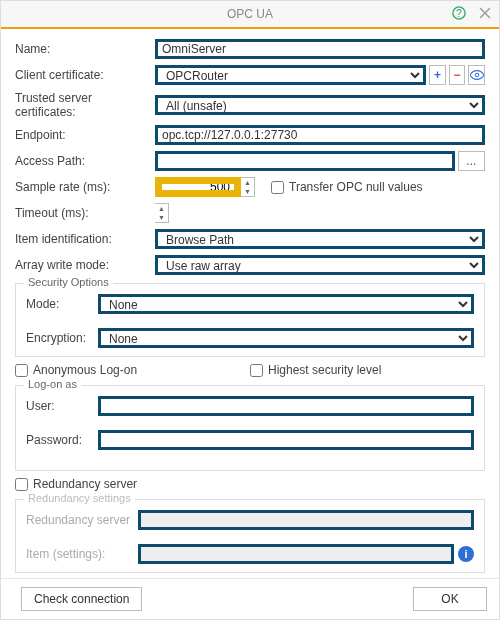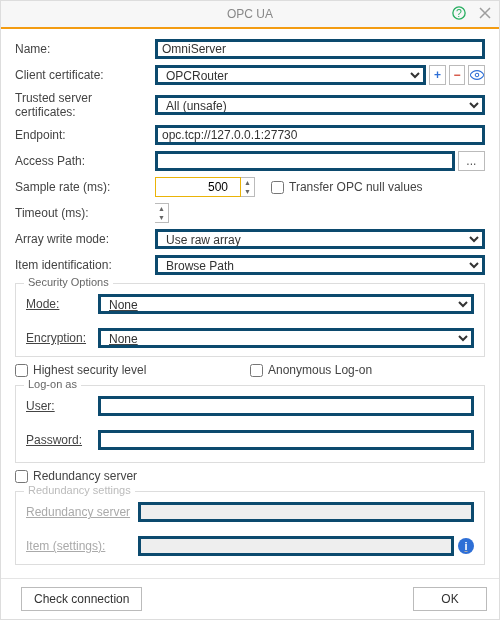--- a/index.html
+++ b/index.html
@@ -35,27 +35,27 @@
 .iconbtn{
   width:20px;height:20px;border:1px solid #bbb;background:#fff;color:#555;
   display:flex;align-items:center;justify-content:center;padding:0;
 }
 .iconbtn.blue{color:#2e6fd6;font-weight:bold}
 .iconbtn.red{color:#d34b3a;font-weight:bold}
 .iconbtn.eye{color:#2e6fd6}
 .spin{
   display:flex;align-items:center;
 }
-.spin input{width:86px;text-align:right;padding-right:12px;height:20px;border:1px solid #eab308}
+.spin input{width:86px;text-align:right;padding-right:4px;height:20px;border:7px solid #eab308}
 .spin .sp{display:flex;flex-direction:column;border:1px solid #bbb;border-left:0;width:14px;height:20px}
 .spin .sp div{flex:1;font-size:7px;display:flex;align-items:center;justify-content:center;color:#666;line-height:1}
 .cbx{display:flex;align-items:center;gap:5px}
 .cbx input{margin:0}
 .group{
-  border:1px solid #ddd;padding:10px 10px 8px;margin:8px 0 6px;position:relative;text-decoration:underline;
+  border:1px solid #ddd;padding:10px 10px 8px;margin:8px 0 6px;position:relative;
 }
 .group .legend{
   position:absolute;top:-8px;left:8px;background:#fff;padding:0 4px;color:#666;font-size:11px
 }
 .group.disabled{color:#aaa}
 .group.disabled .legend{color:#bbb}
 .group.disabled input.txt{background:#eee;color:#aaa}
 .subrow{display:flex;align-items:center;margin-bottom:14px}
 .sublbl{width:72px}
 .sublbl2{width:112px}
@@ -164,63 +164,63 @@
       <div class="spin">
         <div class="sp">
             <div>▲</div>
             <div>▼</div>
           </div>
       </div>
     </div>
   </div>
 
   <div class="row">
+    <div class="lbl">Item identification:</div>
+    <div class="field">
+        <select class="sel"><option>Browse Path</option></select>
+      </div>
+  </div>
+
+  <div class="row">
     <div class="lbl">Array write mode:</div>
     <div class="field">
         <select class="sel"><option>Use raw array</option></select>
-      </div>
-  </div>
-
-  <div class="row">
-    <div class="lbl">Item identification:</div>
-    <div class="field">
-        <select class="sel"><option>Browse Path</option></select>
       </div>
   </div>
 
   <div class="group">
     <div class="legend">Security Options</div>
     <div class="subrow">
       <div class="sublbl">Mode:</div>
       <select class="sel" style="flex:1"><option>None</option></select>
     </div>
     <div class="subrow" style="margin-bottom:0">
       <div class="sublbl">Encryption:</div>
       <select class="sel" style="flex:1"><option>None</option></select>
     </div>
   </div>
 
   <div class="row" style="margin:4px 0 6px">
     <label class="cbx" style="flex:1">
       <input type="checkbox" style="">
-      <span>Highest security level</span>
+      <span>Anonymous Log-on</span>
     </label>
     <label class="cbx" style="flex:1">
       <input type="checkbox" style="">
-      <span>Anonymous Log-on</span>
+      <span>Highest security level</span>
     </label>
   </div>
 
   <div class="group">
     <div class="legend">Log-on as</div>
     <div class="subrow">
       <div class="sublbl">User:</div>
       <input class="txt" type="text" style="flex: 1 1 0%;" value="">
     </div>
-    <div class="subrow" style="margin-bottom:4px">
+    <div class="subrow" style="margin-bottom:12px">
       <div class="sublbl">Password:</div>
       <input class="txt" type="text" style="flex: 1 1 0%;" value="">
     </div>
   </div>
 
   <div class="row" style="margin:4px 0 4px">
     <label class="cbx">
       <input type="checkbox" style="">
       <span>Redundancy server</span>
     </label>

